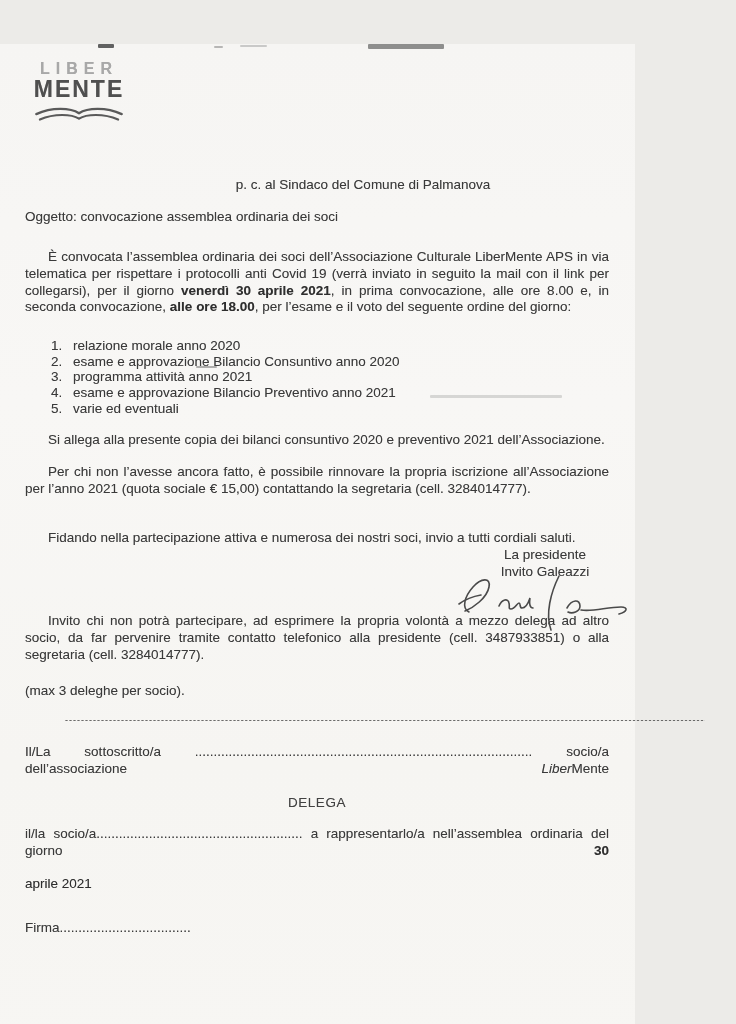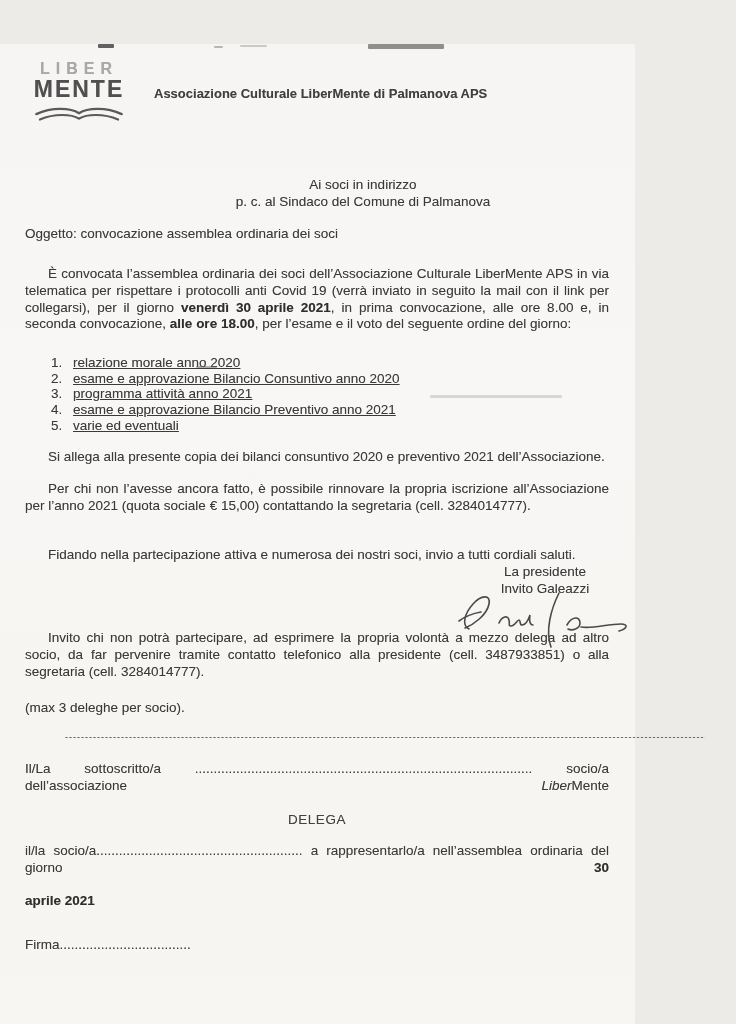--- a/index.html
+++ b/index.html
@@ -21,38 +21,38 @@
   .logo-book{margin-top:2px;}
   .org-name{margin-left:16px;margin-top:26px;font-weight:bold;font-size:13px;color:#3f3f3f;}
   
   .addressee{margin:24px 66px 0 auto;width:360px;text-align:center;line-height:17px;}
   .dateline{margin-top:37px;}
   .subject{margin-top:16px;}
   .para{margin:0;line-height:16.8px;}
   .justify{text-align:justify;}
   .indent{text-indent:23px;}
   .p1{margin-top:25px;}
-  ol.agenda{margin:22px 0 0 0;padding-left:41px;line-height:15.6px;text-decoration:underline;}
+  ol.agenda{margin:22px 0 0 0;padding-left:41px;line-height:15.6px;}
   ol.agenda li{padding-left:7px;}
   .p2{margin-top:16px;}
   .p3{margin-top:15px;}
   .p4{margin-top:32px;}
   
   .sig{position:relative;margin-left:430px;width:180px;height:34px;text-align:center;line-height:17px;}
   .sig svg{position:absolute;left:0px;top:28px;z-index:2;}
   .p5{margin-top:33px;position:relative;z-index:1;}
   .p6{margin-top:19px;}
   .divider{margin-top:16px;padding-left:40px;width:640px;overflow:hidden;white-space:nowrap;
     font-size:9px;letter-spacing:1px;color:#4a4a4a;line-height:9px;}
   .line1,.line2{margin-top:18px;text-align:justify;text-align-last:justify;line-height:17px;}
   .line2{margin-top:15px;}
   .delega-head{margin-top:18px;text-align:center;letter-spacing:.5px;color:#424242;}
   .bold{font-weight:bold;color:#2e2e2e;}
   .ital{font-style:italic;}
-  .aprile{margin-top:17px;font-weight:bold;color:#2e2e2e;}
+  .aprile{margin-top:17px;font-weight:normal;color:#2e2e2e;}
   .bottom-row{display:flex;margin-top:29px;}
   .place{width:360px;}
   
   .art{position:absolute;border-radius:1px;}
   .a1{left:98px;top:0;width:16px;height:4px;background:#3c3c3c;opacity:.8;}
   .a2{left:214px;top:2px;width:9px;height:2px;background:#777;opacity:.5;}
   .a3{left:240px;top:1px;width:27px;height:2px;background:#888;opacity:.4;}
   .a4{left:368px;top:0;width:76px;height:5px;background:#4a4a4a;opacity:.6;filter:blur(.5px);}
   .a5{left:196px;top:322px;width:21px;height:2px;background:#666;opacity:.5;}
   .a6{left:430px;top:351px;width:132px;height:3px;background:#9a9a98;opacity:.35;filter:blur(.5px);}
@@ -73,27 +73,25 @@
     <div class="logo">
       <div class="logo-liber">LIBER</div>
       <div class="logo-mente">MENTE</div>
       <div class="logo-book">
         <svg width="96" height="20" viewBox="0 0 100 22" fill="none">
           <path d="M3,10 C20,2 41,3 50,9 C59,3 80,2 97,10" stroke="#5a5a5a" stroke-width="2.6" stroke-linecap="round"></path>
           <path d="M7,16 C23,9 42,10 50,15 C58,10 77,9 93,16" stroke="#5a5a5a" stroke-width="2.4" stroke-linecap="round"></path>
         </svg>
       </div>
     </div>
-    <div class="org-name">Associazione Culturale LiberMente di Palmanova APS</div>
   </div>
 
   <div class="content">
 
     <div class="addressee">
-      <div>Ai soci in indirizzo</div>
       <div>p. c. al Sindaco del Comune di Palmanova</div>
     </div>
 
 
     <div class="subject">Oggetto: convocazione assemblea ordinaria dei soci</div>
 
     <p class="para justify indent p1"><span>È convocata l’assemblea ordinaria dei soci dell’Associazione Culturale LiberMente APS in via telematica per rispettare i protocolli anti Covid 19 (verrà inviato in seguito la mail con il link per collegarsi), per il giorno </span><span class="bold">venerdì 30 aprile 2021</span><span>, in prima convocazione, alle ore 8.00 e, in seconda convocazione, </span><span class="bold">alle ore 18.00</span><span>, per l’esame e il voto del seguente ordine del giorno:</span></p>
 
     <ol class="agenda">
       <li><span>relazione morale anno 2020</span></li>

